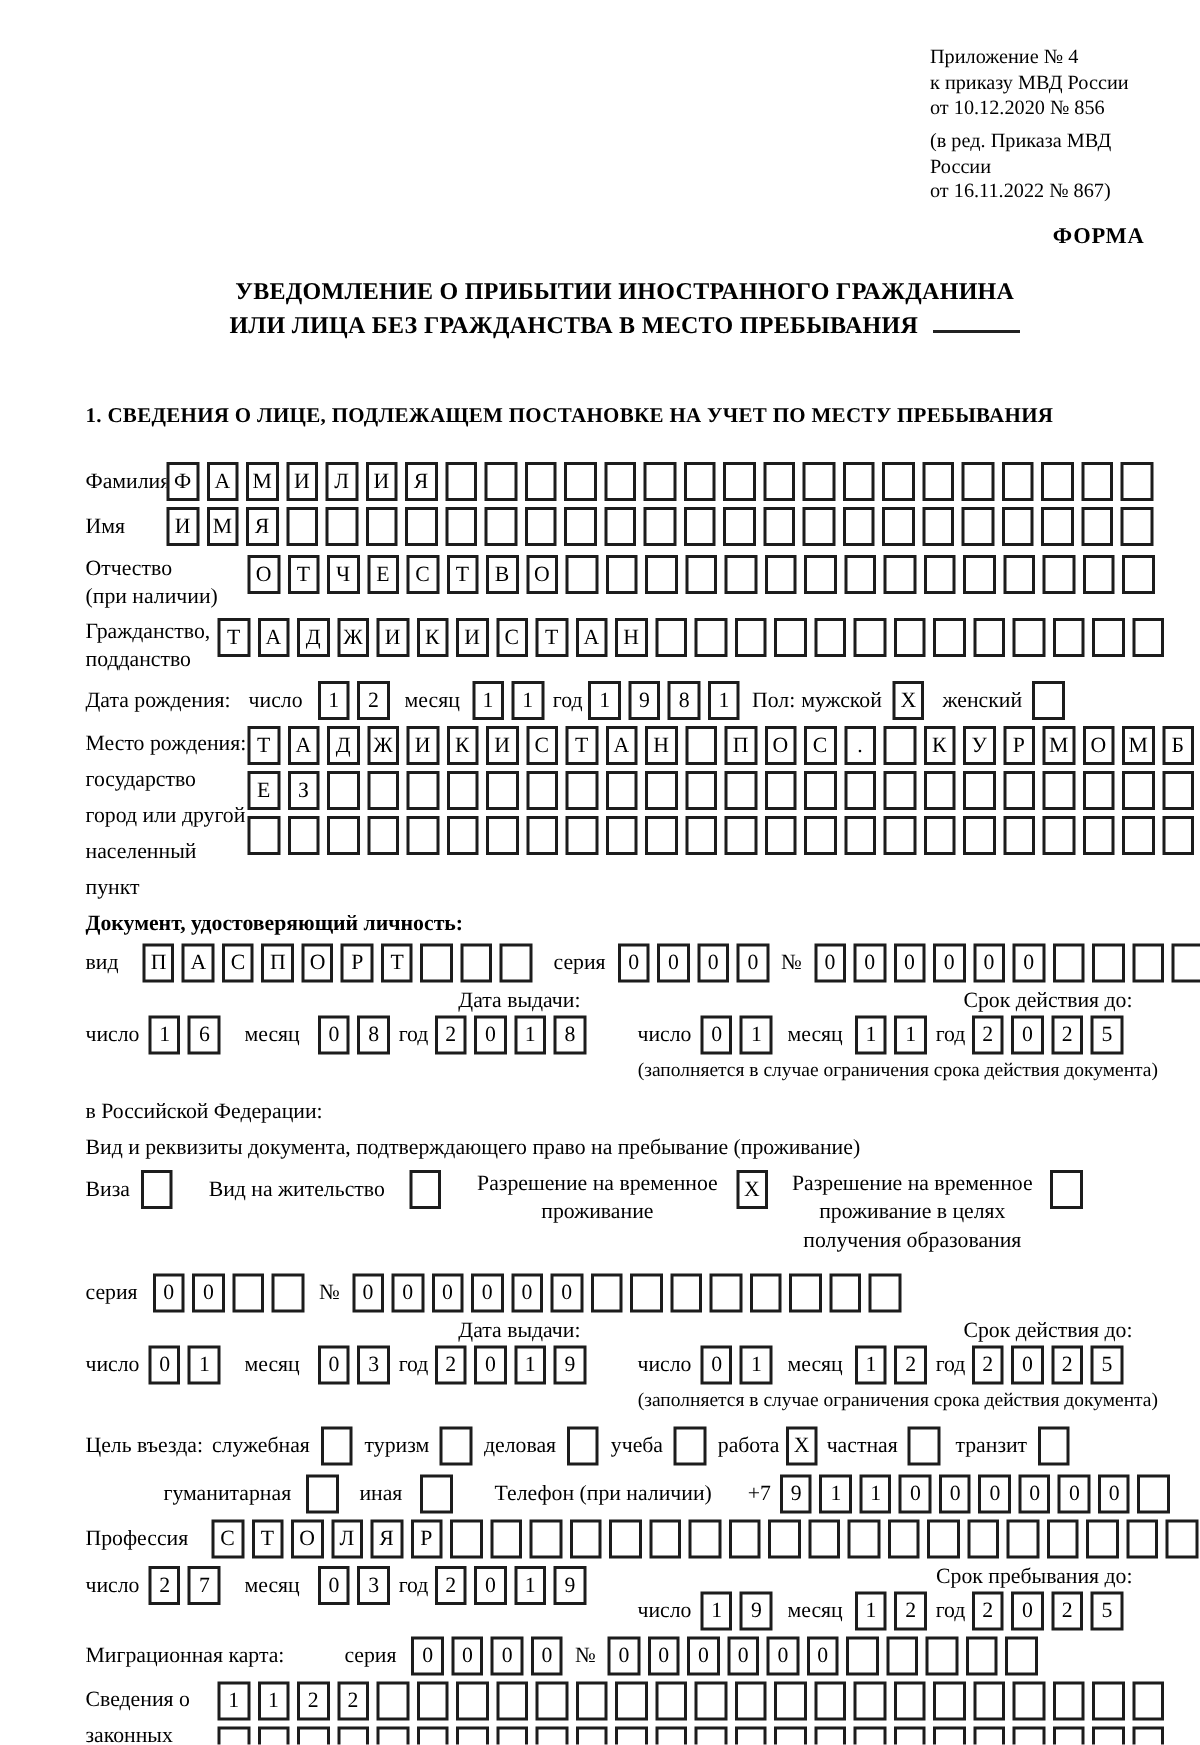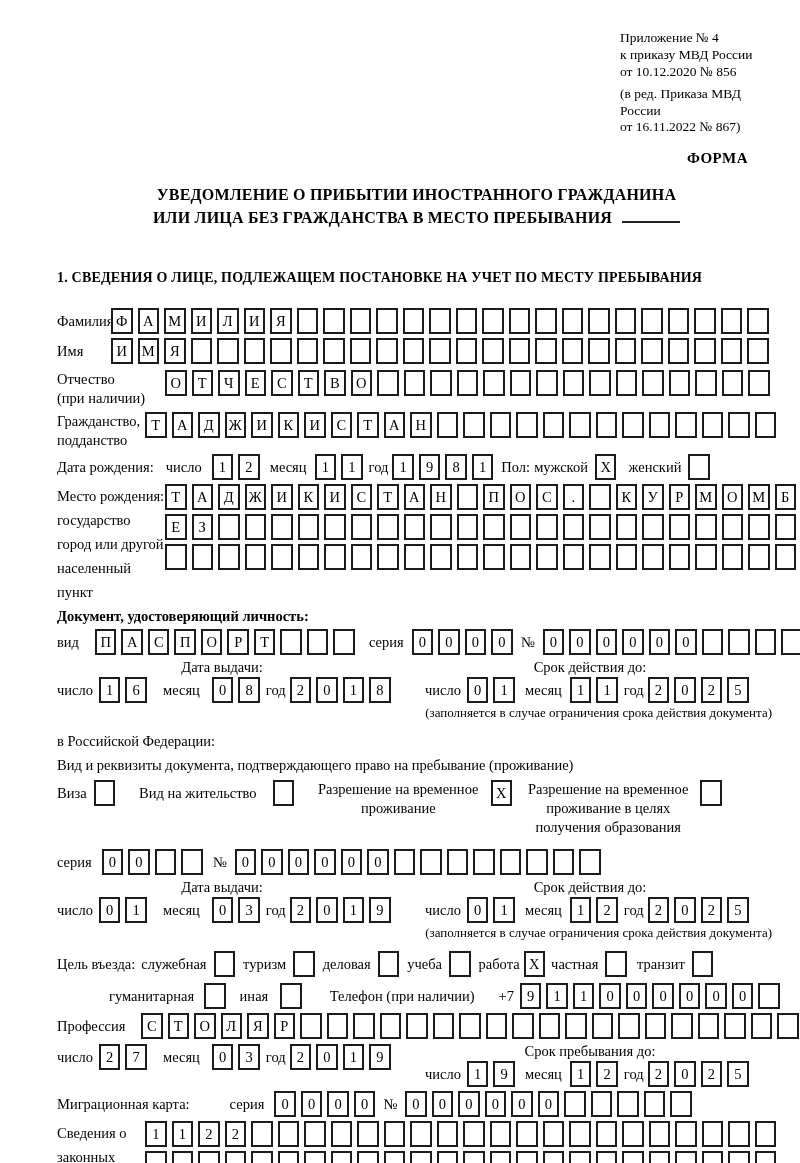--- a/index.html
+++ b/index.html
@@ -6,21 +6,21 @@
   html,body { background:#fff; }
   body {
     width:800px; height:1163px; overflow:hidden;
     color:#000; font-family:"Liberation Serif", serif;
   }
   .page { padding:30px 24px 0 57px; }
 
   
   .hdr-right { margin-left:563px; font-size:13.5px; line-height:1.25; }
   .hdr-right .rev { margin-top:5px; }
-  .forma { text-align:right; margin:14px 28px 0 0; font-weight:bold; font-size:15px; letter-spacing:.5px; }
+  .forma { text-align:right; margin:14px 13px 0 0; font-weight:bold; font-size:15px; letter-spacing:.5px; }
 
   
   .title { text-align:center; font-weight:bold; font-size:16px; margin-top:16px; line-height:1.45; letter-spacing:.2px; }
   .title-underline { display:inline-block; width:58px; border-bottom:2px solid #222; margin-left:10px; vertical-align:baseline; }
   .sec1 { margin-top:40px; font-weight:bold; font-size:14px; letter-spacing:.2px; }
 
   
   .row { display:flex; align-items:flex-start; }
   .lbl { font-size:14.5px; line-height:26px; white-space:nowrap; }
   .lbl2 { font-size:14.5px; line-height:19px; white-space:nowrap; }
@@ -41,21 +41,21 @@
   .mt4{margin-top:4px}.mt6{margin-top:6px}.mt8{margin-top:4px}.mt10{margin-top:10px}
   .mt12{margin-top:12px}.mt22{margin-top:22px}
 
   .lbl-col { font-size:14.5px; line-height:24px; }
   .cells-col { display:flex; flex-direction:column; gap:4px; }
 
   .doc-heading { text-align:left; font-weight:bold; font-size:14.5px; margin:4px 90px 0 0; }
 
   .datepair { display:flex; margin-top:4px; }
   .dp-left { width:368px; flex:0 0 368px; }
-  .dp-head { text-align:center; font-size:14.5px; width:330px; }
+  .dp-head { text-align:right; font-size:14.5px; width:330px; }
   .dp-right { flex:1; }
   .dategroup { display:flex; align-items:center; margin-top:1px; }
   .note-right { text-align:right; font-size:13px; margin:2px 4px 0 0; }
 
   .intro { font-size:14.5px; line-height:1.7; margin-top:8px; }
   .opt-row { display:flex; align-items:flex-start; margin-top:2px; }
   .opt-multi { text-align:center; font-size:14.5px; line-height:19px; }
   .opt-cb { margin-top:0; }
 </style>
 </head>

